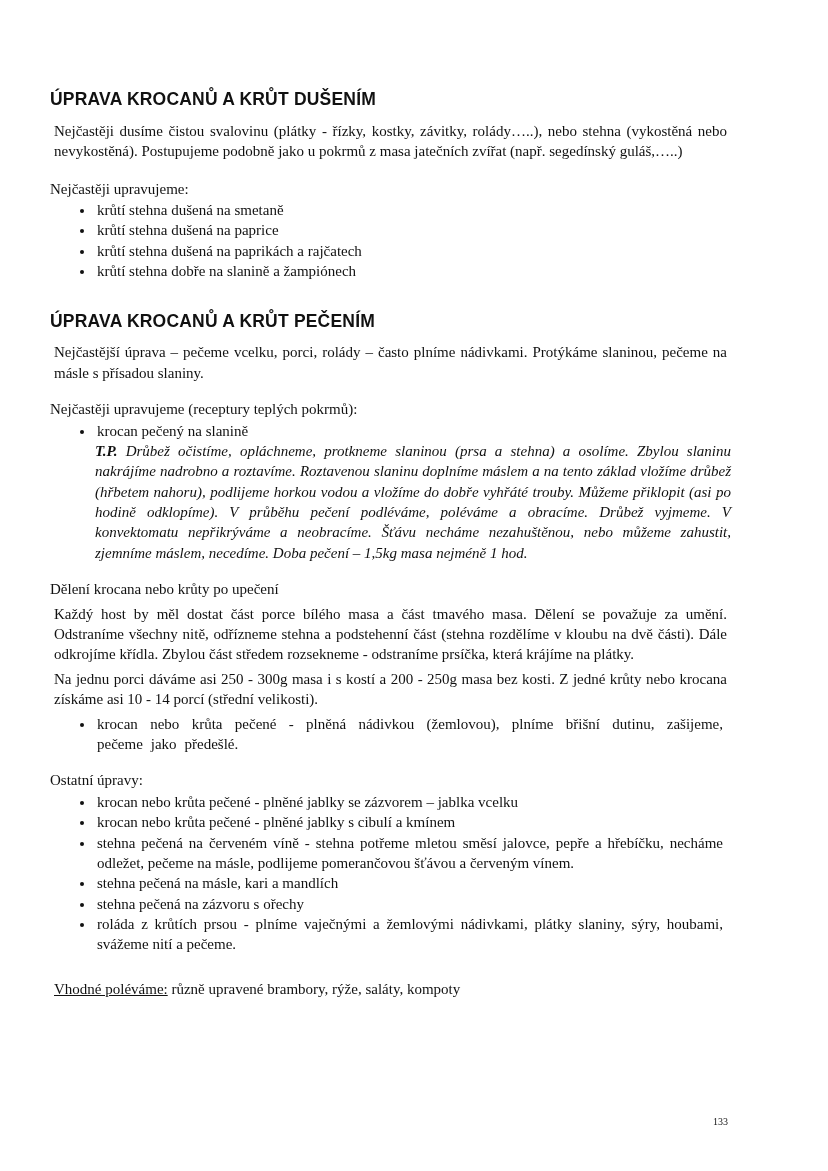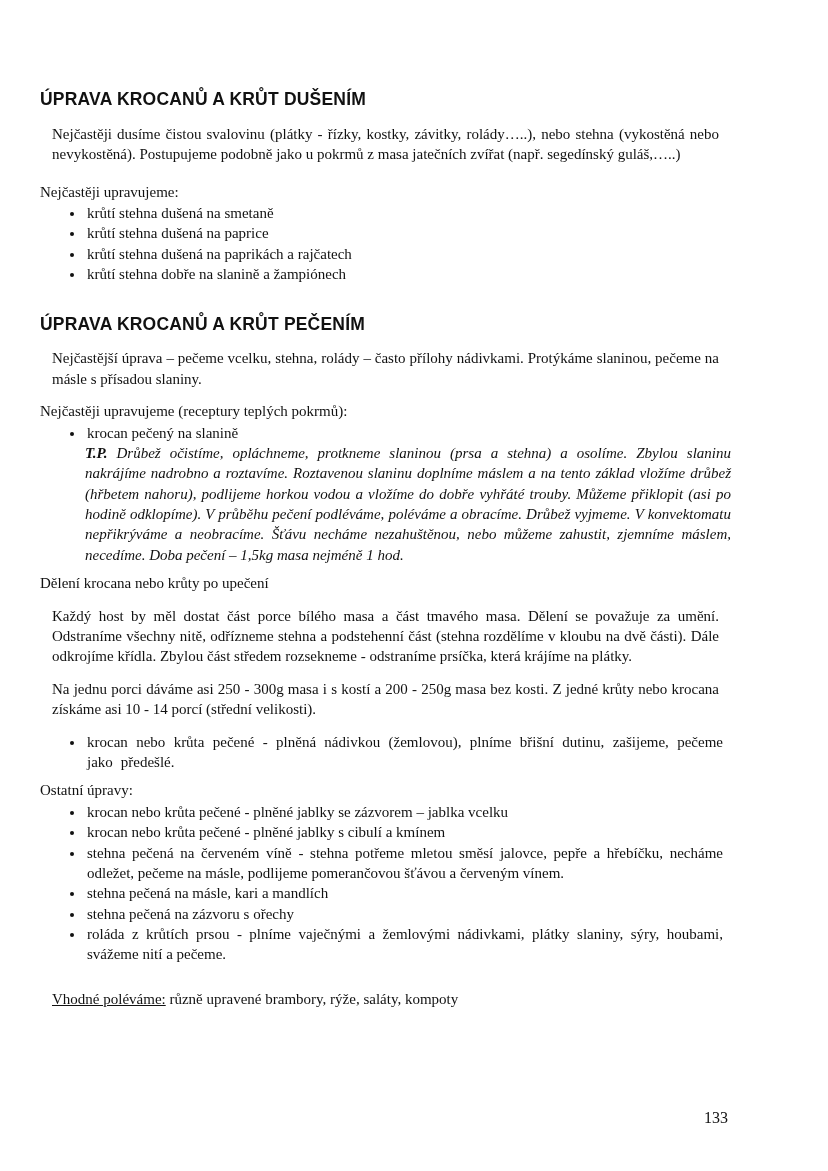--- a/index.html
+++ b/index.html
@@ -2,40 +2,40 @@
 <html><head>
 <meta charset="utf-8">
 <style>
   * { box-sizing: border-box; }
   html, body { margin: 0; padding: 0; background: #ffffff; }
   .page {
     position: relative;
     width: 828px;
     height: 1171px;
     background: #ffffff;
-    padding: 88px 97px 0 40px;
+    padding: 88px 97px 0 50px;
     font-family: "Liberation Serif", serif;
     font-size: 15px;
     line-height: 1.36;
     color: #111;
     overflow: hidden;
   }
   .section-title {
     font-family: "Liberation Sans", sans-serif;
     font-size: 17.5px;
     font-weight: 700;
     letter-spacing: 0.2px;
     margin: 0 0 9px 0;
   }
   .mt-section { margin-top: 28px; }
-  .para { margin: 12px; text-align: justify; }
+  .para { margin: 4px; text-align: justify; }
   .subhead {
     margin: 17px 0 0 0;
   }
-  .subhead.tight { margin-top: 8px; }
+  .subhead.tight { margin-top: 16px; }
   ul.bullets {
     list-style: disc;
     margin: 1px 8px 0 0;
     padding-left: 45px;
   }
   ul.bullets li {
     text-align: justify;
     padding-left: 2px;
   }
   .tp {
@@ -46,21 +46,21 @@
   .tp .tp-label { font-weight: 700; }
   .standalone { margin-top: 22px; }
   .standalone li { word-spacing: 0.28em; }
   .other-head { margin-top: 26px; }
   .sides { margin-top: 24px; text-align: left; }
   .sides .sides-label { text-decoration: underline; }
   .page-number {
     position: absolute;
     right: 100px;
     bottom: 42px;
-    font-size: 16px;
+    font-size: 10px;
   }
 </style>
 </head>
 <body>
 
 <div class="page">
 
   <section>
     <h2 class="section-title">ÚPRAVA KROCANŮ A KRŮT DUŠENÍM</h2>
     <p class="para">Nejčastěji dusíme čistou svalovinu (plátky - řízky, kostky, závitky, rolády…..), nebo stehna (vykostěná nebo nevykostěná). Postupujeme podobně jako u pokrmů z masa jatečních zvířat (např. segedínský guláš,…..)</p>
@@ -68,21 +68,21 @@
     <ul class="bullets">
       <li>krůtí stehna dušená na smetaně</li>
       <li>krůtí stehna dušená na paprice</li>
       <li>krůtí stehna dušená na paprikách a rajčatech</li>
       <li>krůtí stehna dobře na slanině a žampiónech</li>
     </ul>
   </section>
 
   <section>
     <h2 class="section-title mt-section">ÚPRAVA KROCANŮ A KRŮT PEČENÍM</h2>
-    <p class="para">Nejčastější úprava – pečeme vcelku, stehna, rolády – často přílohy nádivkami. Protýkáme slaninou, pečeme na másle s přísadou slaniny.</p>
+    <p class="para">Nejčastější úprava – pečeme vcelku, porci, rolády – často plníme nádivkami. Protýkáme slaninou, pečeme na másle s přísadou slaniny.</p>
     <p class="para subhead tight">Nejčastěji upravujeme (receptury teplých pokrmů):</p>
     <ul class="bullets">
       <li>krocan pečený na slanině</li>
     </ul>
     <div class="tp">
       <span class="tp-label">T.P.</span>
       <span>Drůbež očistíme, opláchneme, protkneme slaninou (prsa a stehna) a osolíme. Zbylou slaninu nakrájíme nadrobno a roztavíme. Roztavenou slaninu doplníme máslem a na tento základ vložíme drůbež (hřbetem nahoru), podlijeme horkou vodou a vložíme do dobře vyhřáté trouby. Můžeme přiklopit (asi po hodině odklopíme). V průběhu pečení podléváme, poléváme a obracíme. Drůbež vyjmeme. V konvektomatu nepřikrýváme a neobracíme. Šťávu necháme nezahuštěnou, nebo můžeme zahustit, zjemníme máslem, necedíme. Doba pečení – 1,5kg masa nejméně 1 hod.</span>
     </div>
     <p class="para subhead tight">Dělení krocana nebo krůty po upečení</p>
     <p class="para">Každý host by měl dostat část porce bílého masa a část tmavého masa. Dělení se považuje za umění. Odstraníme všechny nitě, odřízneme stehna a podstehenní část (stehna rozdělíme v kloubu na dvě části). Dále odkrojíme křídla. Zbylou část středem rozsekneme - odstraníme prsíčka, která krájíme na plátky.</p>

